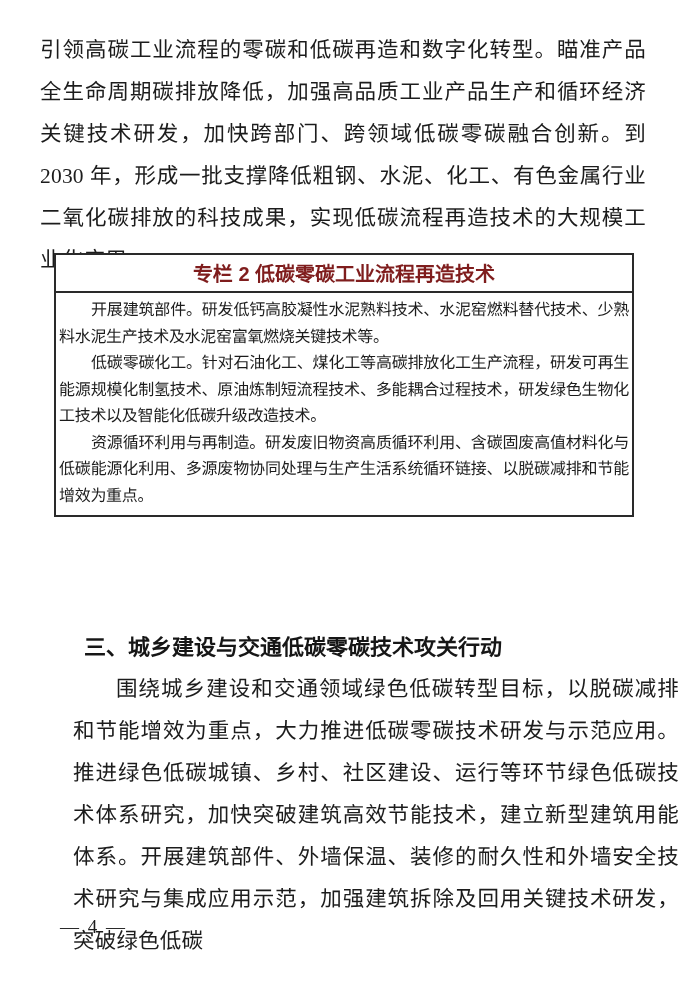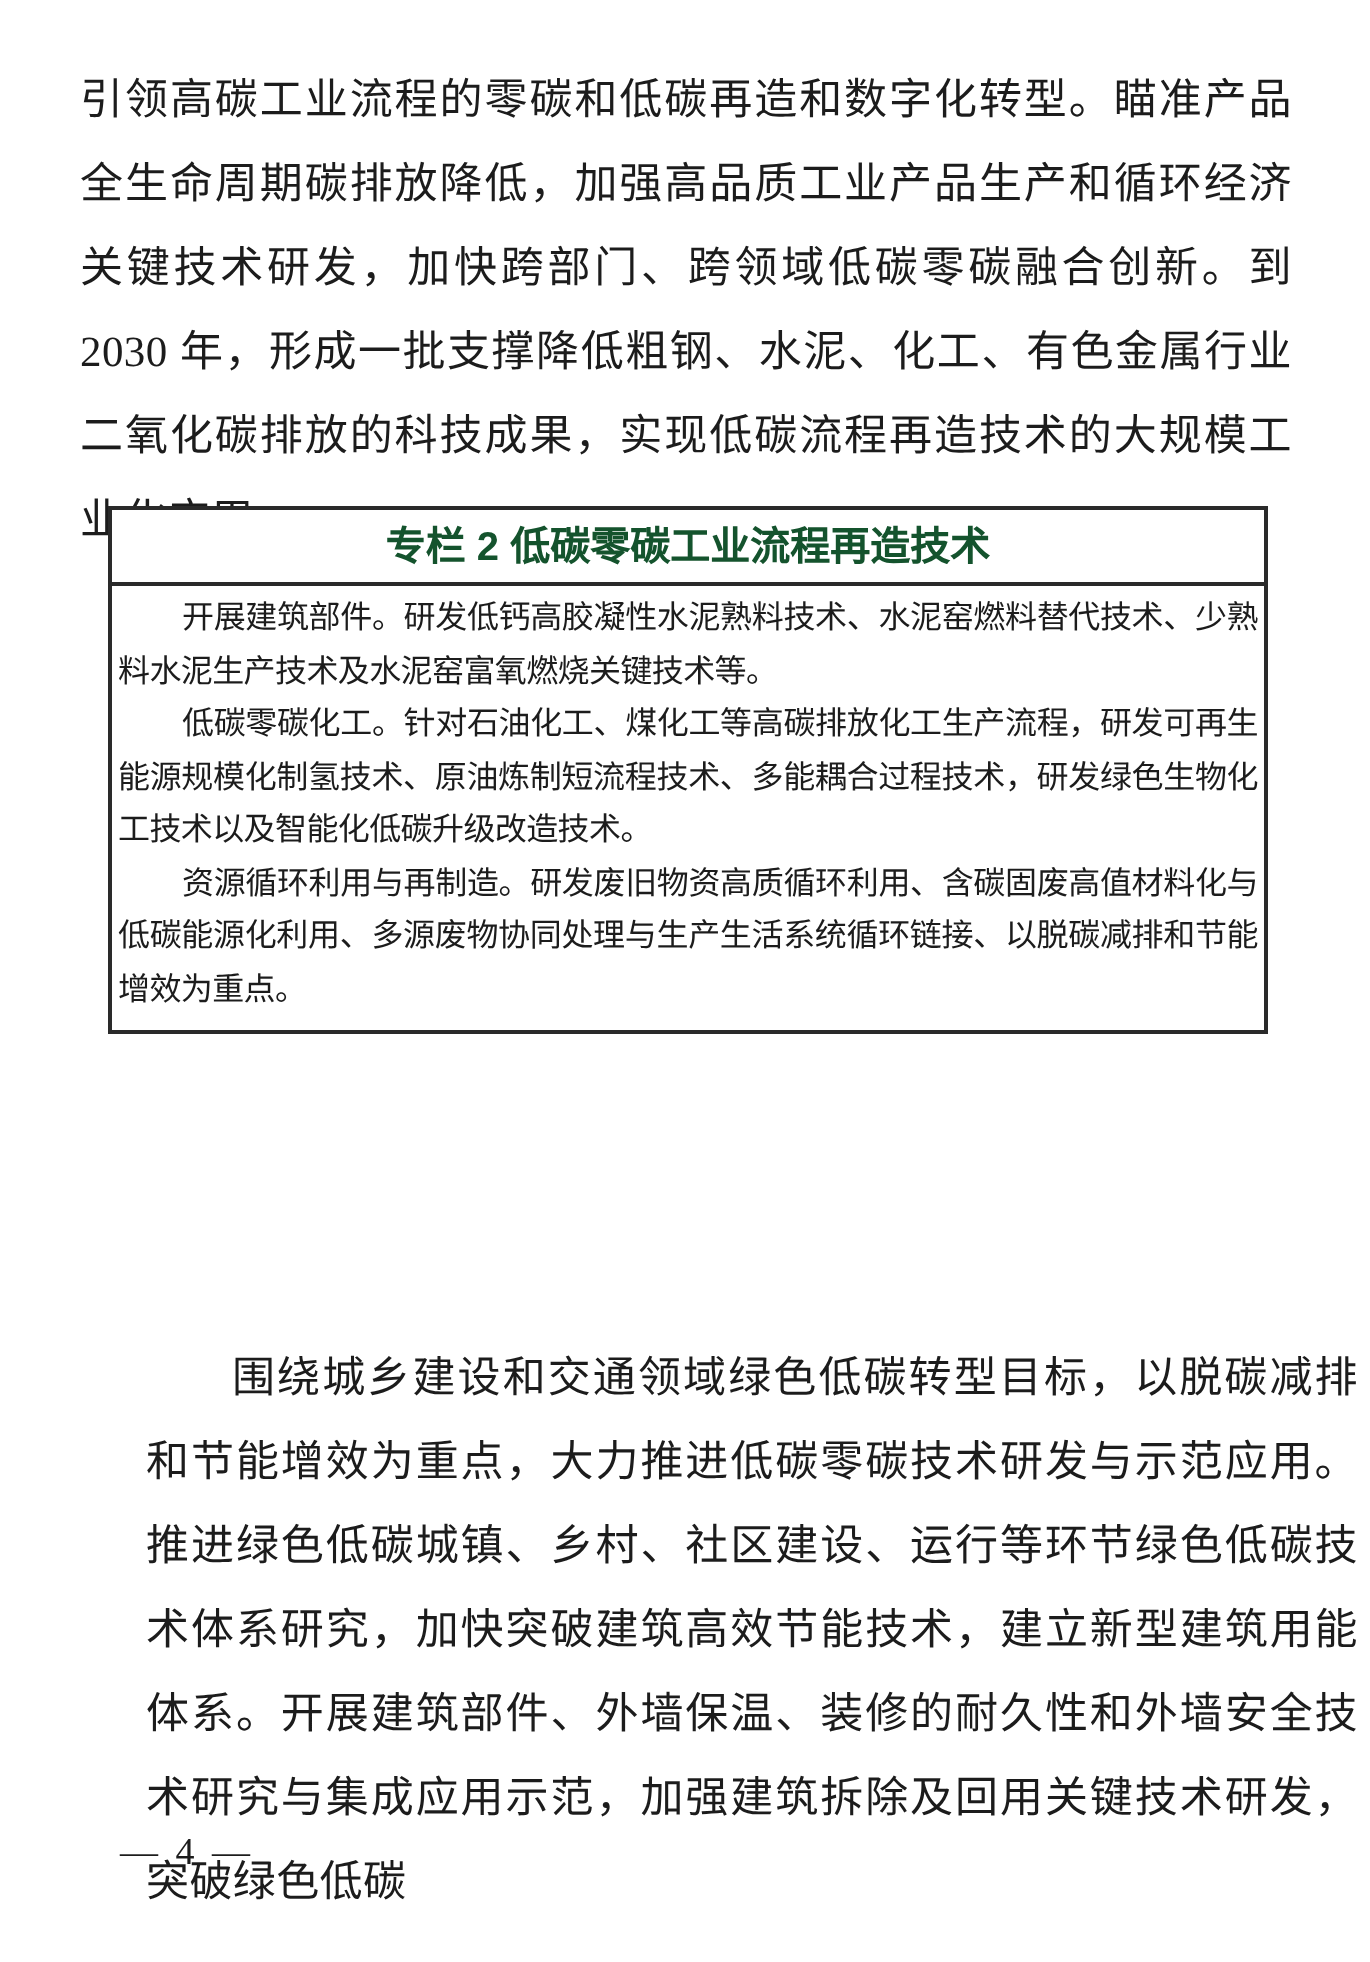--- a/index.html
+++ b/index.html
@@ -39,21 +39,21 @@
     border: 2px solid #2a2a2a;
     background: #ffffff;
   }
   .column-box-title {
     height: 38px;
     line-height: 38px;
     text-align: center;
     font-family: "Liberation Sans", sans-serif;
     font-weight: bold;
     font-size: 20px;
-    color: #14532d;
+    color: #7f1d1d;
     border-bottom: 2px solid #2a2a2a;
   }
   .column-box-body {
     padding: 4px 3px 6px 3px;
   }
   .column-box-body p {
     font-size: 16px;
     line-height: 26.5px;
     text-align: justify;
     text-indent: 2em;
@@ -95,18 +95,19 @@
 
   <div class="column-box">
     <div class="column-box-title">专栏 2  低碳零碳工业流程再造技术</div>
     <div class="column-box-body">
       <p>开展建筑部件。研发低钙高胶凝性水泥熟料技术、水泥窑燃料替代技术、少熟料水泥生产技术及水泥窑富氧燃烧关键技术等。</p>
       <p>低碳零碳化工。针对石油化工、煤化工等高碳排放化工生产流程，研发可再生能源规模化制氢技术、原油炼制短流程技术、多能耦合过程技术，研发绿色生物化工技术以及智能化低碳升级改造技术。</p>
       <p>资源循环利用与再制造。研发废旧物资高质循环利用、含碳固废高值材料化与低碳能源化利用、多源废物协同处理与生产生活系统循环链接、以脱碳减排和节能增效为重点。</p>
     </div>
   </div>
 
+  <h3 class="section-heading">三、城乡建设与交通低碳零碳技术攻关行动</h3>
 
   <p class="body-text section-para">围绕城乡建设和交通领域绿色低碳转型目标，以脱碳减排和节能增效为重点，大力推进低碳零碳技术研发与示范应用。推进绿色低碳城镇、乡村、社区建设、运行等环节绿色低碳技术体系研究，加快突破建筑高效节能技术，建立新型建筑用能体系。开展建筑部件、外墙保温、装修的耐久性和外墙安全技术研究与集成应用示范，加强建筑拆除及回用关键技术研发，突破绿色低碳</p>
 
   <div class="page-number">— 4 —</div>
 
 </div>
 
 </body></html>

